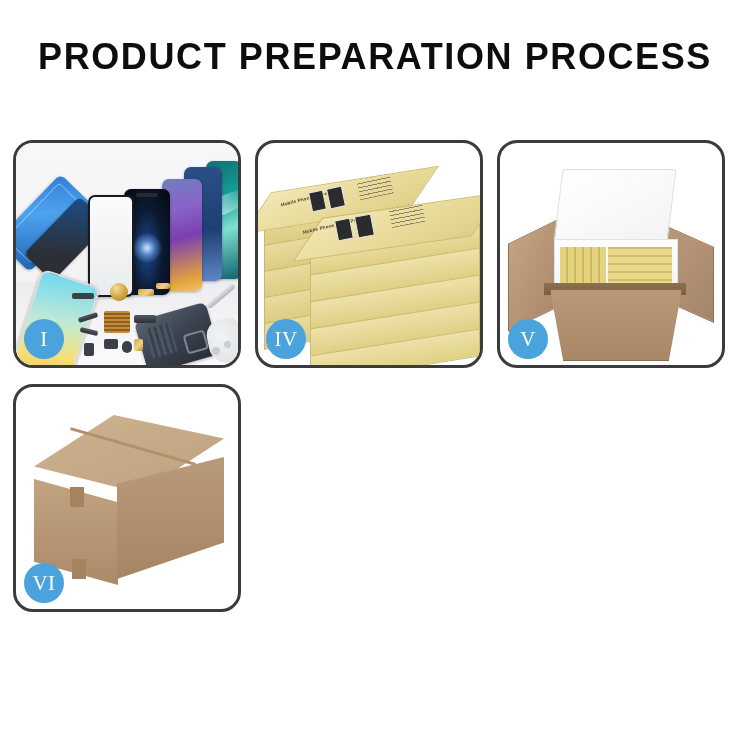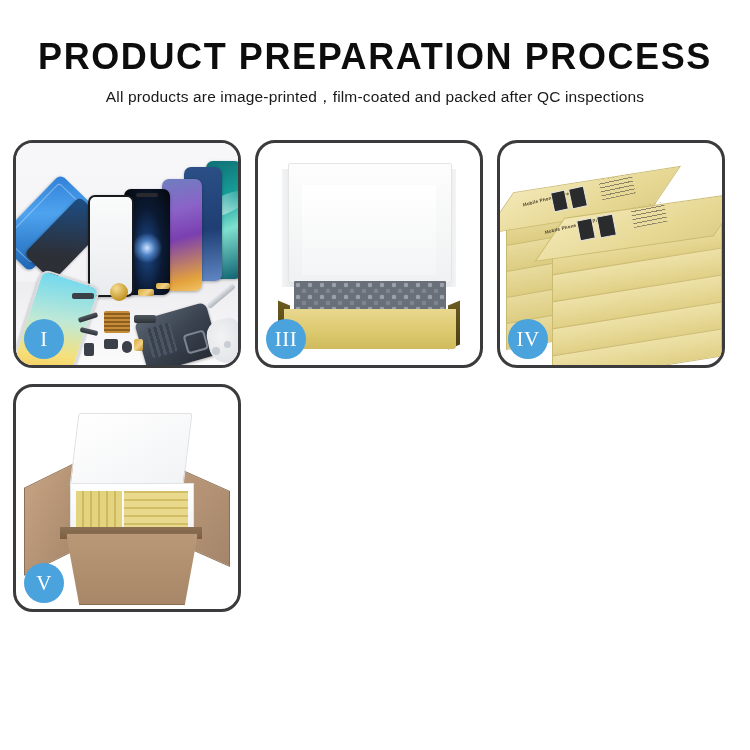--- a/index.html
+++ b/index.html
@@ -412,21 +412,20 @@
   .p6-tape {
     position:absolute; width:14px; height:20px;
     background: #a5835f;
   }
 </style>
 </head>
 <body>
 
 <div class="header">
   <div class="title">PRODUCT PREPARATION PROCESS</div>
-  <div class="subtitle">All products are image-printed，film-coated and packed after QC inspections</div>
 </div>
 
 <div class="grid">
 
   <div class="panel">
     <div class="scene">
       <div class="p1-bg"></div>
       <div class="ph ph-blue"></div>
       <div class="ph ph-blue2"></div>
       <div class="ph ph-teal"></div>
@@ -451,33 +450,20 @@
       <div class="gold" style="left:118px; top:196px; width:9px; height:12px;"></div>
       <div class="tweezer"></div>
       <div class="hand"></div>
       <div class="chip" style="left:196px; top:204px; width:8px; height:8px; border-radius:50%; background:#c9ced4;"></div>
       <div class="chip" style="left:208px; top:198px; width:7px; height:7px; border-radius:50%; background:#c9ced4;"></div>
     </div>
     <div class="badge">I</div>
   </div>
 
 
-  <div class="panel plain">
-    <div class="scene">
-      <div class="p3-flap-l"></div>
-      <div class="p3-flap-r"></div>
-      <div class="p3-lid"></div>
-      <div class="p3-lid-inner"></div>
-      <div class="p3-foam"></div>
-      <div class="p3-base-left"></div>
-      <div class="p3-base-right"></div>
-      <div class="p3-base-front"></div>
-    </div>
-    <div class="badge">III</div>
-  </div>
 
   <div class="panel plain">
     <div class="scene p4">
 
       <div class="kstack">
         <div class="layer" style="top:118px;"></div>
         <div class="layer" style="top:92px;"></div>
         <div class="layer" style="top:66px;"></div>
         <div class="layer" style="top:40px;"></div>
         <div class="layer" style="top:14px;"></div>
@@ -513,14 +499,25 @@
       <div class="p5-foam-lid"></div>
       <div class="p5-foam-box"></div>
       <div class="p5-yellow-l"></div>
       <div class="p5-yellow-r"></div>
       <div class="p5-carton-rim"></div>
       <div class="p5-carton-front"></div>
     </div>
     <div class="badge">V</div>
   </div>
 
+  <div class="panel plain">
+    <div class="scene">
+      <div class="p6-top"></div>
+      <div class="p6-seam"></div>
+      <div class="p6-left"></div>
+      <div class="p6-right"></div>
+      <div class="p6-tape" style="left:54px; top:100px;"></div>
+      <div class="p6-tape" style="left:56px; top:172px;"></div>
+    </div>
+    <div class="badge">VI</div>
+  </div>
 
 </div>
 
 </body></html>

